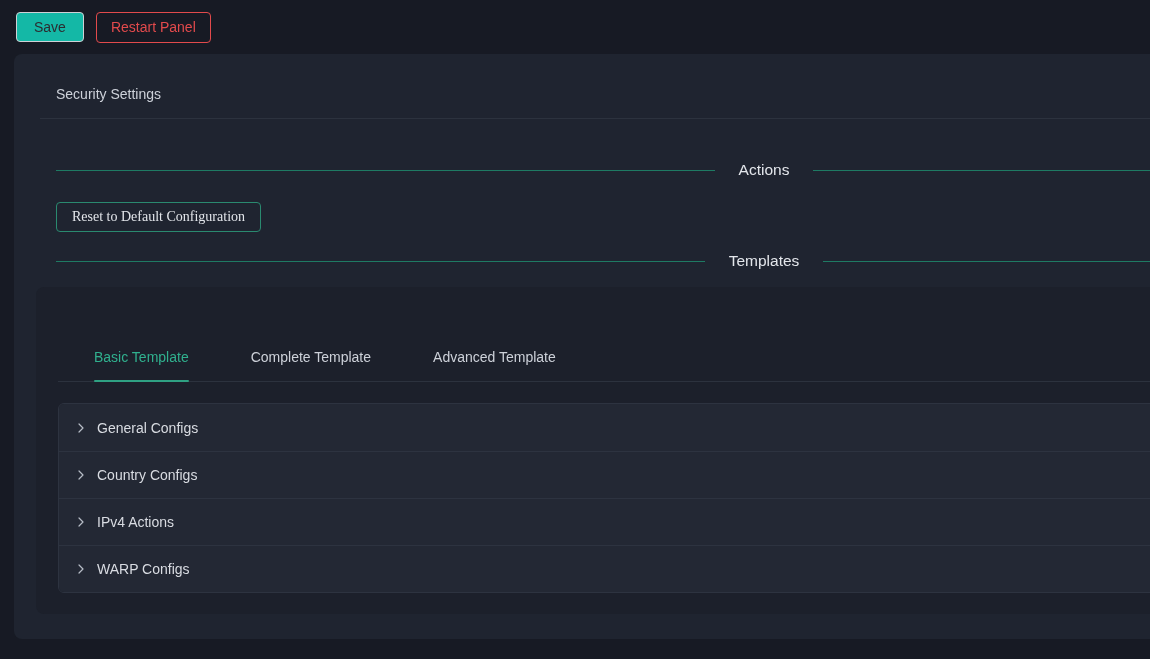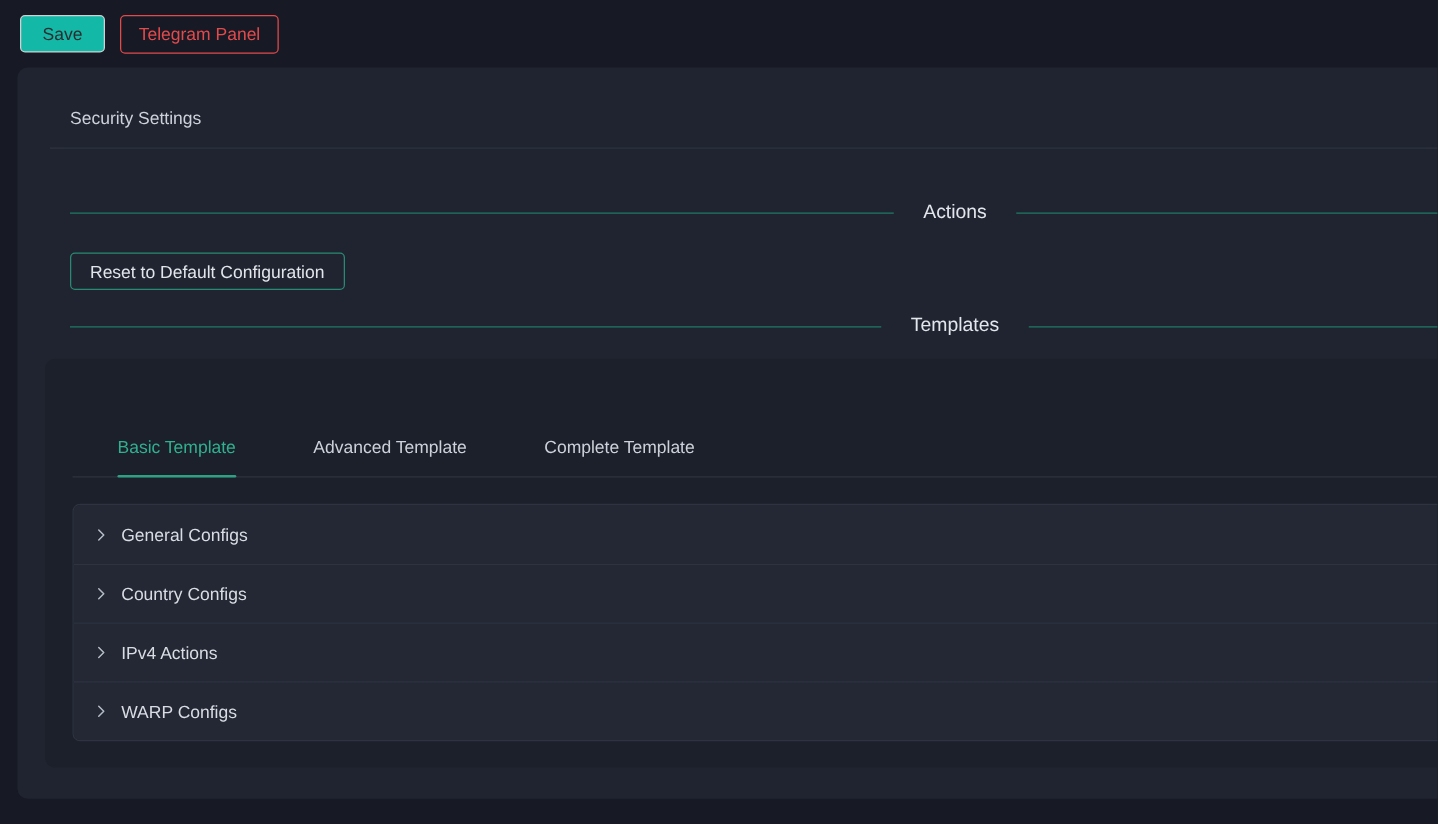--- a/index.html
+++ b/index.html
@@ -56,21 +56,21 @@
   .divider::before, .divider::after {
     content:""; flex:1; height:1px; background:#1e7a63;
   }
 
   
   .actions-row { margin:23px 42px 0; }
   .btn-reset {
     height:30px; padding:0 15px;
     background:transparent; color:#e2e5ea;
     border:1px solid #2a8a70; border-radius:4px;
-    font-size:14px; font-family:Liberation Sans, sans-serif; cursor:pointer;
+    font-size:14px; font-family:Liberation Serif, serif; cursor:pointer;
   }
   .divider.templates { margin-top:20px; }
 
   
   .inner-card {
     margin:17px 22px 0;
     background:#1c202b; border-radius:8px;
     padding:60px 0 21px;
   }
   .inner-tabs { margin:0 22px; padding:0 36px; border-bottom:1px solid #2c323e; }
@@ -89,21 +89,21 @@
   }
   .collapse-item + .collapse-item { border-top:1px solid #2d3340; }
   .chev { display:inline-flex; width:12px; height:12px; color:#b6bcc6; flex:0 0 auto; }
   .chev svg { width:12px; height:12px; display:block; }
 </style>
 </head>
 <body>
 
 <div class="topbar">
   <button class="btn-save">Save</button>
-  <button class="btn-restart">Telegram Panel</button>
+  <button class="btn-restart">Restart Panel</button>
 </div>
 
 <div class="card">
 
   <div class="tabs main-tabs">
     <div class="tab">Security Settings</div>
   </div>
 
   <div class="divider">
     <span>Actions</span>
@@ -114,22 +114,22 @@
   </div>
 
   <div class="divider templates">
     <span>Templates</span>
   </div>
 
   <div class="inner-card">
 
     <div class="tabs inner-tabs">
       <div class="tab active">Basic Template</div>
+      <div class="tab">Complete Template</div>
       <div class="tab">Advanced Template</div>
-      <div class="tab">Complete Template</div>
     </div>
 
     <div class="collapse">
       <div class="collapse-item">
         <span class="chev">
           <svg viewBox="0 0 24 24">
               <path d="M8 4l8 8-8 8" fill="none" stroke="currentColor" stroke-width="2.4" stroke-linecap="round" stroke-linejoin="round"></path>
             </svg>
         </span>
         <span>General Configs</span>

